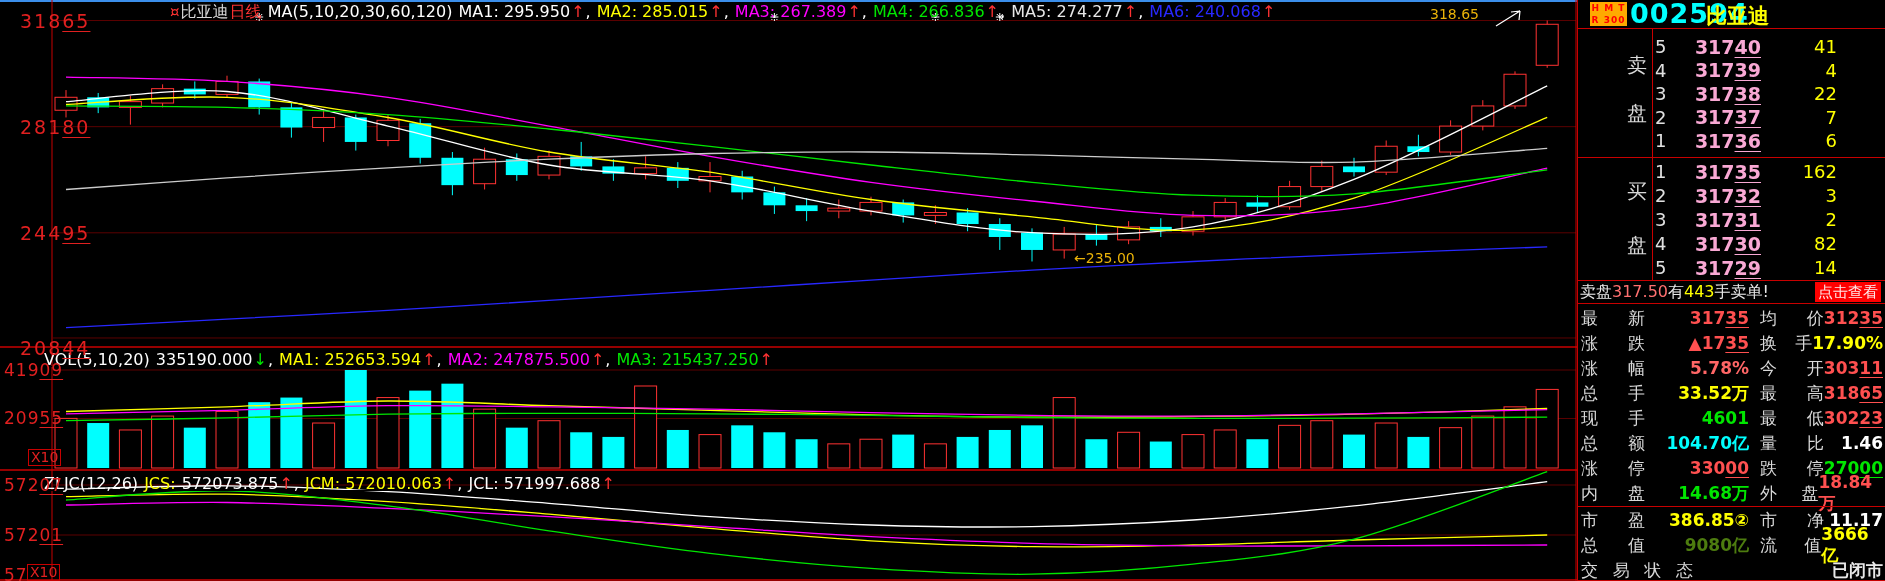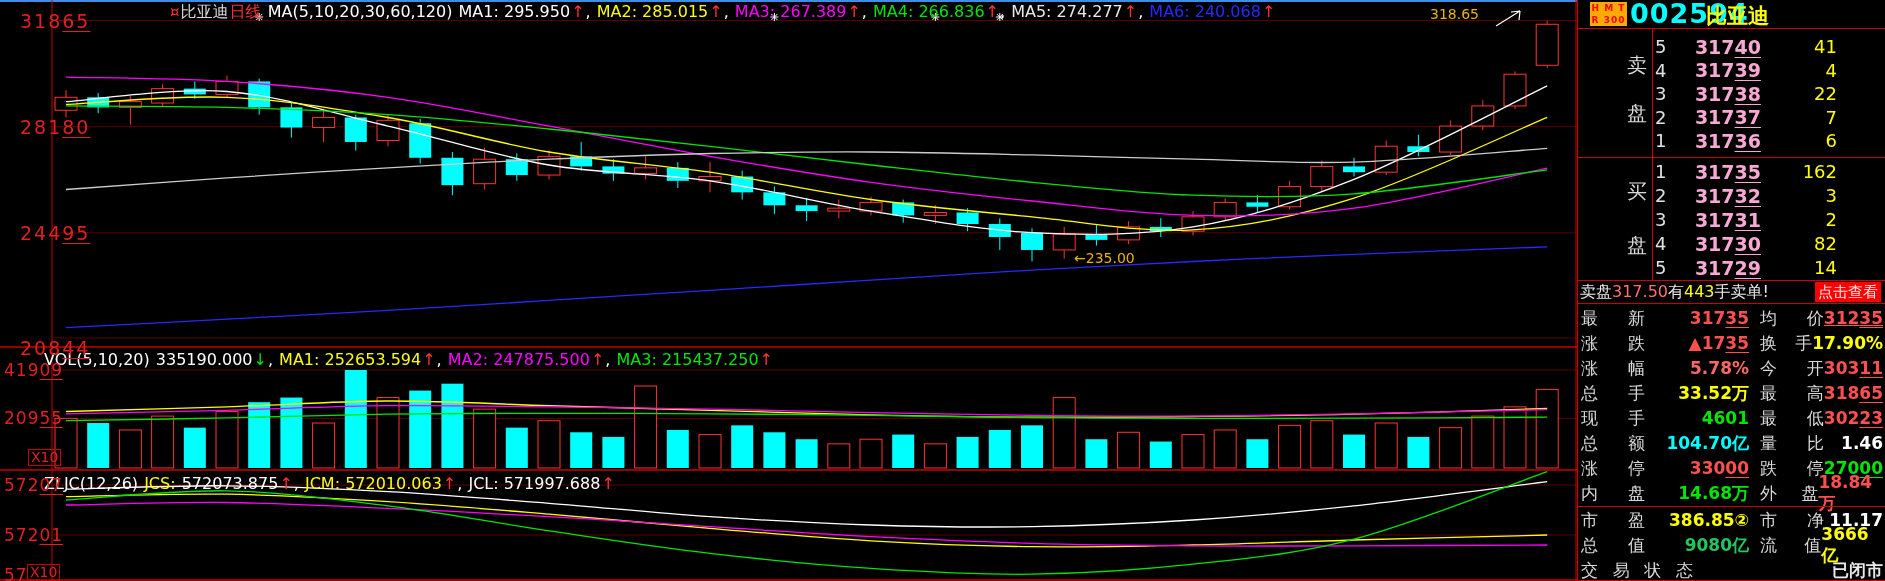--- a/index.html
+++ b/index.html
@@ -1,20 +1,20 @@
 <!DOCTYPE html>
 <html><head>
 <meta charset="utf-8">
 <style>
   html,body{margin:0;padding:0;background:#000;}
   .app{position:relative;width:1885px;height:581px;background:#000;overflow:hidden;
        font-family:"DejaVu Sans","Liberation Sans",sans-serif;}
   
   #chart-svg{position:absolute;left:0;top:0;}
-  .ind-header{position:absolute;top:2px;font-size:16px;white-space:nowrap;letter-spacing:0px;}
+  .ind-header{position:absolute;top:2px;font-size:16px;white-space:nowrap;letter-spacing:0px;text-decoration:underline;}
   .ind-header span{margin-right:1px;}
   .hicon{color:#ff3232;margin-right:6px;font-size:15px;}
   .axl{position:absolute;left:20px;width:80px;color:#e02020;font-size:19px;letter-spacing:2px;line-height:20px;}
   .axl2{position:absolute;left:4px;color:#e02020;font-size:17px;letter-spacing:1px;line-height:18px;}
   .x10box{position:absolute;color:#e02020;font-size:14px;border:1px solid #c80000;line-height:15px;padding:0 2px;}
   .ul2{text-decoration:underline;text-underline-offset:3px;}
   .anno{position:absolute;color:#eab308;font-size:14px;white-space:nowrap;}
   
   .panel-border{position:absolute;background:#c80000;}
   .badge{position:absolute;left:1590px;top:2px;width:37px;height:24px;background:#ffaa00;
@@ -332,21 +332,21 @@
               <span>最</span>
               <span>新</span>
             </span>
             <span class="qval u2" style="color: rgb(255, 80, 80);">317<span class="ul2">35</span></span>
           </div>
           <div class="qcell qcr">
             <span class="qlabel">
               <span>均</span>
               <span>价</span>
             </span>
-            <span class="qval u2" style="color: rgb(255, 80, 80); text-decoration: underline;">312<span class="ul2">35</span></span>
+            <span class="qval u2" style="color: rgb(255, 80, 80);">312<span class="ul2">35</span></span>
           </div>
         </div>
         <div class="qrow" style="top: 331px;">
           <div class="qcell qcl">
             <span class="qlabel">
               <span>涨</span>
               <span>跌</span>
             </span>
             <span class="qval u2" style="color: rgb(255, 80, 80);">▲17<span class="ul2">35</span></span>
           </div>
@@ -471,21 +471,21 @@
             </span>
             <span class="qval" style="color: rgb(255, 255, 255);">11.17</span>
           </div>
         </div>
         <div class="qrow" style="top: 533px;">
           <div class="qcell qcl">
             <span class="qlabel">
               <span>总</span>
               <span>值</span>
             </span>
-            <span class="qval" style="color: #22c55e;">9080亿</span>
+            <span class="qval" style="color: #4d7c0f;">9080亿</span>
           </div>
           <div class="qcell qcr">
             <span class="qlabel">
               <span>流</span>
               <span>值</span>
             </span>
             <span class="qval" style="color: rgb(255, 255, 0);">3666亿</span>
           </div>
         </div>
       </div>

